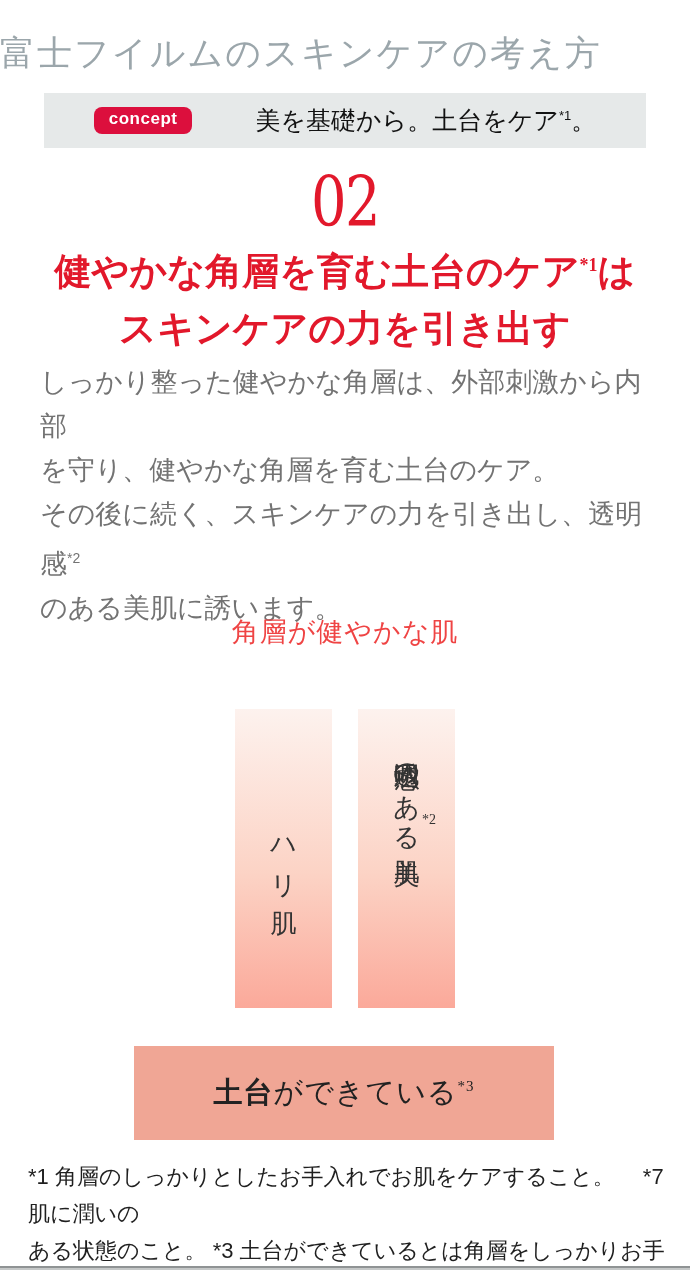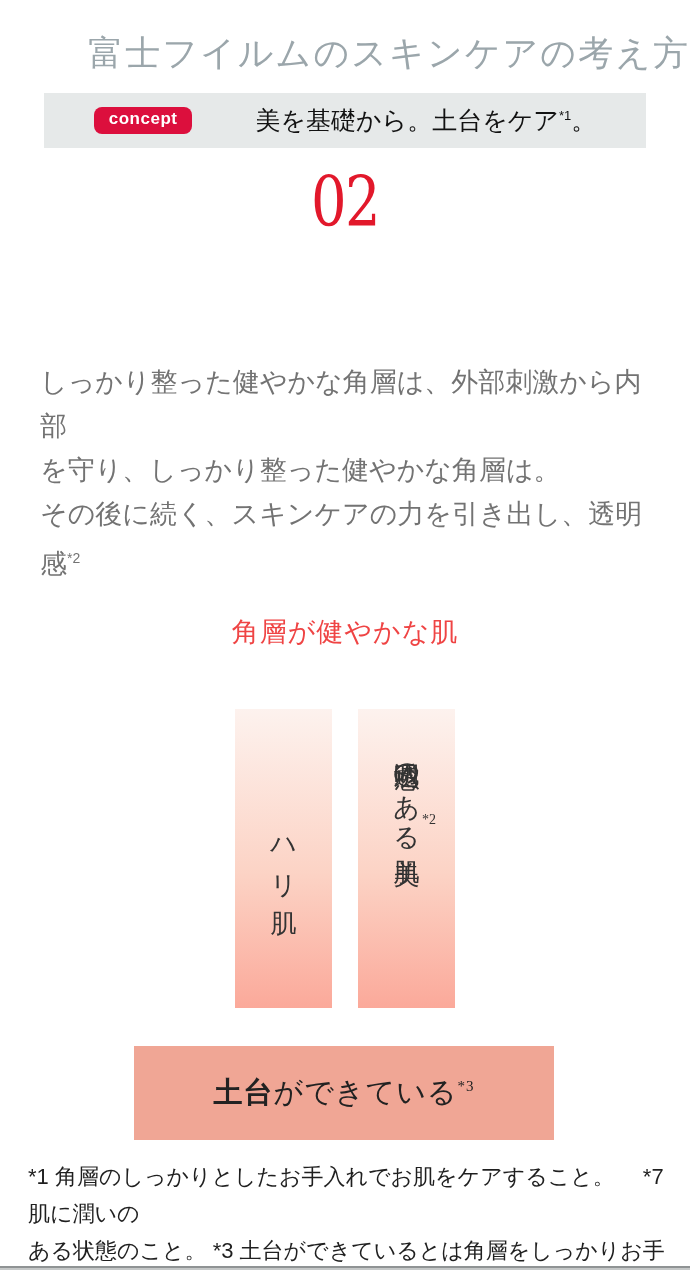--- a/index.html
+++ b/index.html
@@ -1,21 +1,21 @@
 <!DOCTYPE html>
 <html lang="ja" style="--header-gray: #9ba6ab; --band-bg: #e6e9e9; --badge-red: #dc0f3d; --accent-red: #e2182b; --bar-top: #fdf2ee; --bar-bottom: #fba99a; --base-bar: #f0a695;"><head>
 <meta charset="utf-8">
 <style>
   html,body{margin:0;padding:0;}
   body{background:#ffffff;font-family:"Liberation Sans", sans-serif;}
   .page{position:relative;width:690px;height:1270px;background:#ffffff;overflow:hidden;margin:0 auto;}
 
   .page-title{
     position:absolute;top:30px;left:0;width:690px;margin:0;
-    text-align:right;font-size:35px;font-weight:400;letter-spacing:2px;
+    text-align:left;font-size:35px;font-weight:400;letter-spacing:2px;
     color:var(--header-gray);font-family:"Liberation Sans", sans-serif;
   }
 
   .concept-band{
     position:absolute;left:44px;top:93px;width:602px;height:55px;
     background:var(--band-bg);
     display:flex;align-items:center;justify-content:center;gap:28px;
   }
   .badge{
     background:var(--badge-red);color:#ffffff;
@@ -95,25 +95,30 @@
 
   <h1 class="page-title">富士フイルムのスキンケアの考え方</h1>
 
   <div class="concept-band">
     <span class="badge">concept</span>
     <span class="band-text"><span>美を基礎から。土台をケア</span><sup>*1</sup><span>。</span></span>
   </div>
 
   <div class="section-number">02</div>
 
+  <h2 class="section-heading">
+    <span><span>健やかな角層を育む土台のケア</span><sup>*1</sup><span>は</span></span><br>
+    <span>スキンケアの力を引き出す</span>
+  </h2>
 
   <p class="body-text">
     <span>しっかり整った健やかな角層は、外部刺激から内部</span><br>
-    <span>を守り、しっかり整った健やかな角層は。</span><br>
+    <span>を守り、健やかな角層を育む土台のケア。</span><br>
     <span>その後に続く、スキンケアの力を引き出し、透明感</span><sup>*2</sup><br>
+    <span>のある美肌に誘います。</span>
   </p>
 
   <div class="diagram-label">角層が健やかな肌</div>
 
   <div class="bar bar-left">
     <span class="v-text">ハリ肌</span>
   </div>
 
   <div class="bar bar-right">
     <span class="v-text"><span>透明感</span><span>のある美肌</span></span>

